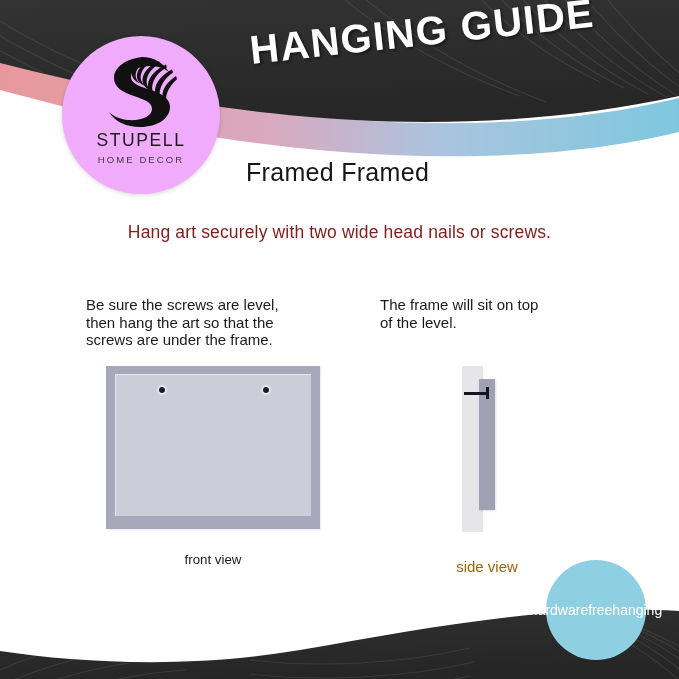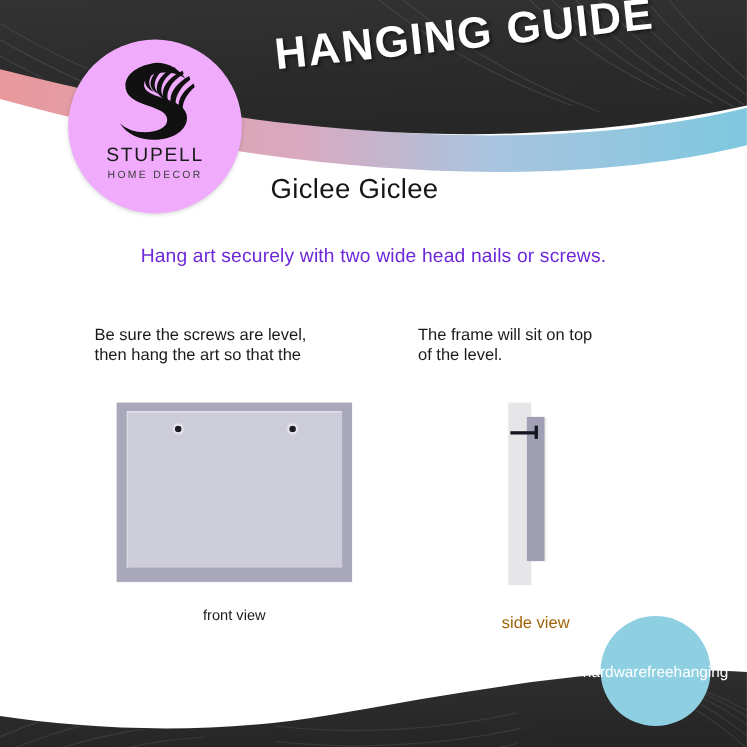--- a/index.html
+++ b/index.html
@@ -90,21 +90,21 @@
     letter-spacing: 0.3px;
     white-space: nowrap;
   }
   #lead-instruction {
     position: absolute;
     left: 0;
     top: 222px;
     width: 679px;
     text-align: center;
     font-size: 17.5px;
-    color: #6d28d9;
+    color: #7f1d1d;
     letter-spacing: 0.15px;
     white-space: nowrap;
   }
 
   
   #panel-front {
     position: absolute;
     left: 86px;
     top: 296px;
     width: 256px;
@@ -327,26 +327,27 @@
         <path d="M78,22 C69.6,27.6 64.6,34.8 64.4,41.4 C64.2,46 66.8,49.4 71.8,52
                  C68.4,48.6 67.6,45.4 68.4,41.6 C69.6,36.4 73,30.4 79,25.2 Z"></path>
       </g>
     </svg>
     <div id="logo-name">STUPELL</div>
     <div id="logo-sub">HOME DECOR</div>
   </div>
 
   <div id="guide-title">HANGING GUIDE</div>
 
-  <div id="product-subtitle">Giclee Giclee</div>
+  <div id="product-subtitle">Framed Framed</div>
   <div id="lead-instruction">Hang art securely with two wide head nails or screws.</div>
 
   <div id="panel-front" class="panel-caption">
     <div>Be sure the screws are level,</div>
     <div>then hang the art so that the</div>
+    <div>screws are under the frame.</div>
   </div>
 
   <div id="panel-side" class="panel-caption">
     <div>The frame will sit on top</div>
     <div>of the level.</div>
   </div>
 
   <div id="front-figure">
     <div id="front-mat"></div>
     <div id="screw-dot-left" class="screw-dot"></div>

